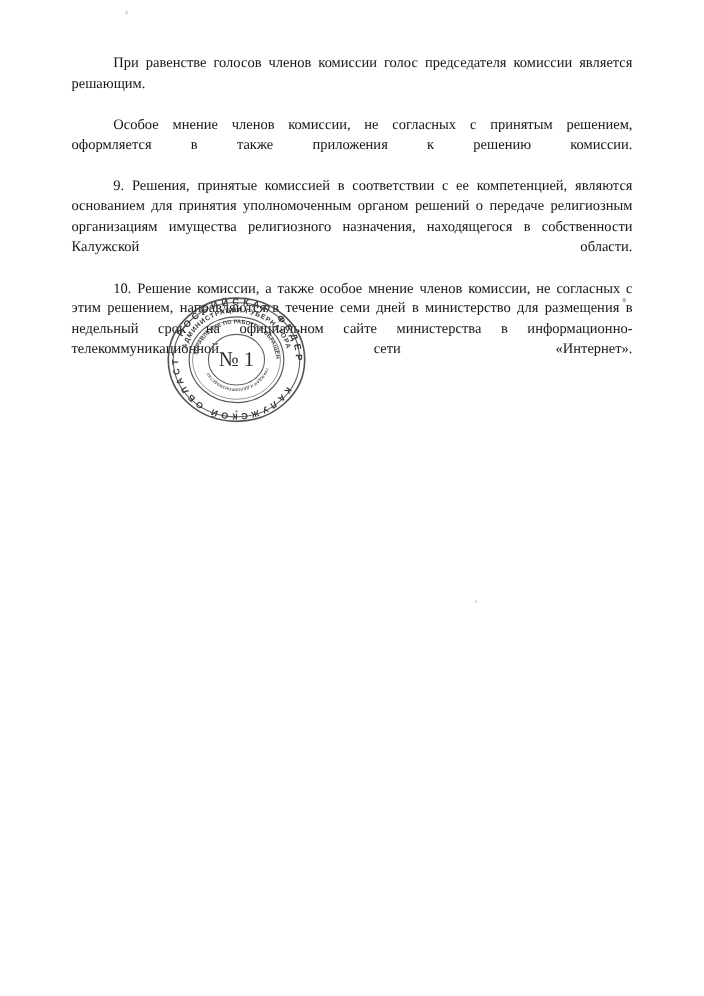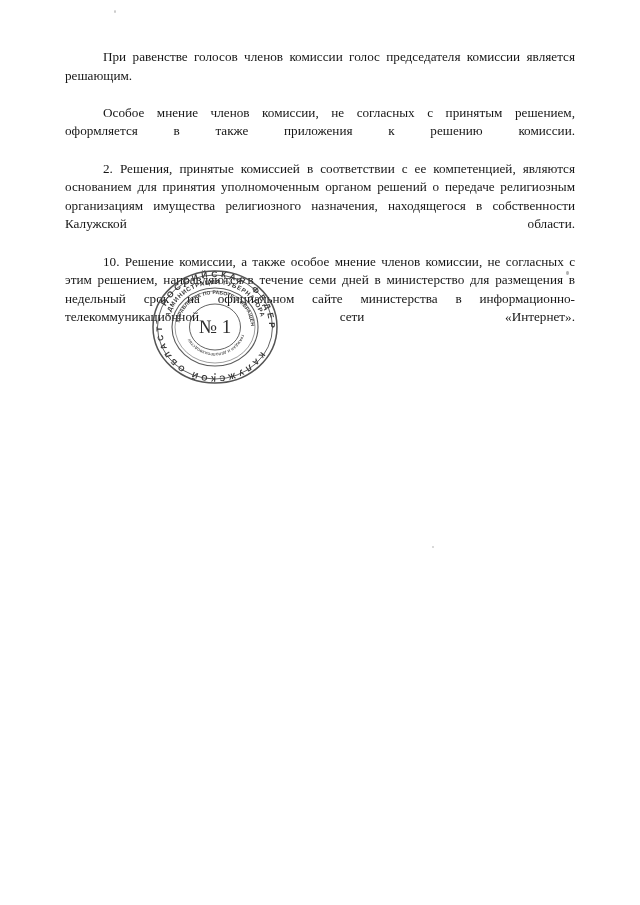--- a/index.html
+++ b/index.html
@@ -84,21 +84,21 @@
 <body>
 
 <div id="page">
 
   <div id="doc-body">
 
     <p class="para">При равенстве голосов членов комиссии голос председателя комиссии является решающим.</p>
 
     <p class="para">Особое мнение членов комиссии, не согласных с принятым решением, оформляется в также приложения к решению комиссии.</p>
 
-    <p class="para">2. Решения, принятые комиссией в соответствии с ее компетенцией, являются основанием для принятия уполномоченным органом решений о передаче религиозным организациям имущества религиозного назначения, находящегося в собственности Калужской области.</p>
+    <p class="para">9. Решения, принятые комиссией в соответствии с ее компетенцией, являются основанием для принятия уполномоченным органом решений о передаче религиозным организациям имущества религиозного назначения, находящегося в собственности Калужской области.</p>
 
     <p class="para stretch-last">10. Решение комиссии, а также особое мнение членов комиссии, не согласных с этим решением, направляются в течение семи дней в министерство для размещения в недельный срок на официальном сайте министерства в информационно-телекоммуникационной сети «Интернет».</p>
 
   </div>
 
   <div id="seal">
     <svg viewBox="0 0 128 114" xmlns="http://www.w3.org/2000/svg">
       <defs>
 
         <path id="arcOuterTop" d="M 10,57 A 54,50 0 0 1 118,57" fill="none"></path>

